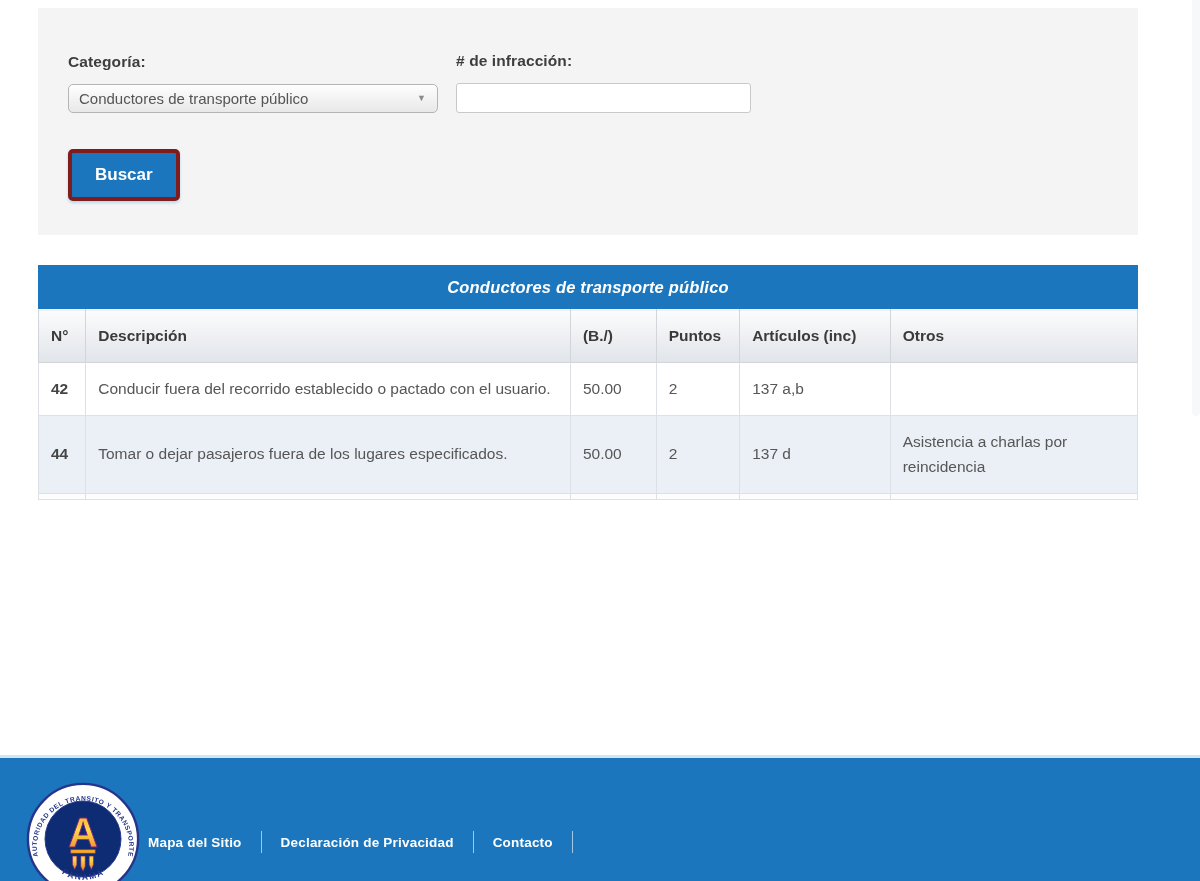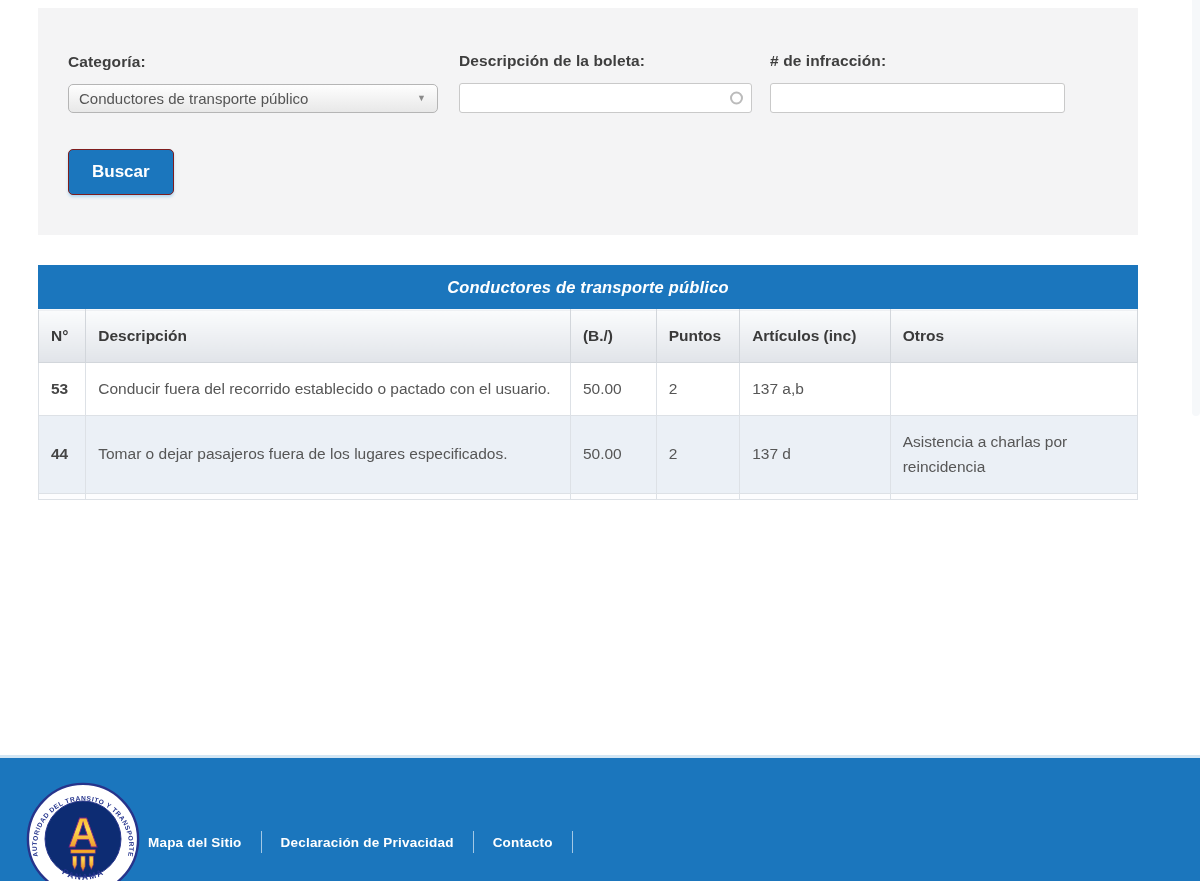--- a/index.html
+++ b/index.html
@@ -52,21 +52,21 @@
   .circle-icon {
     position: absolute; right: 9px; top: 50%; transform: translateY(-50%);
     width: 13px; height: 13px; border: 2px solid #bbbbbb; border-radius: 50%;
   }
   .buscar-btn {
     margin-top: 36px;
     display: inline-block;
     background: #1b76bd; color: #fff;
     font-family: "Liberation Sans", sans-serif;
     font-weight: bold; font-size: 17px;
-    border: 1px solid #7f1d1d; border-radius: 5px;
+    border: 4px solid #7f1d1d; border-radius: 5px;
     padding: 12px 23px; cursor: pointer;
     box-shadow: 0 2px 3px #b3d8ef;
   }
 
   
   .results { position: absolute; left: 38px; top: 265px; width: 1100px; }
   .table-title {
     height: 44px; line-height: 44px;
     background: #1b76bd; color: #ffffff;
     font-weight: bold; font-style: italic; font-size: 16.5px;
@@ -116,27 +116,20 @@
 </head>
 <body>
 
 <div class="form-panel">
   <div class="fields">
     <div class="field-group fg-cat">
       <label>Categoría:</label>
       <div class="select-wrap">
         <select id="catSelect"><option>Conductores de transporte público</option></select>
         <span class="select-arrow">▼</span>
-      </div>
-    </div>
-    <div class="field-group fg-desc">
-      <label>Descripción de la boleta:</label>
-      <div class="input-wrap">
-        <input type="text" style="">
-        <span class="circle-icon"></span>
       </div>
     </div>
     <div class="field-group fg-inf">
       <label># de infracción:</label>
       <div class="input-wrap">
         <input type="text" style="">
       </div>
     </div>
   </div>
   <button class="buscar-btn">Buscar</button>
@@ -158,21 +151,21 @@
           <th>N°</th>
           <th>Descripción</th>
           <th>(B./)</th>
           <th>Puntos</th>
           <th>Artículos (inc)</th>
           <th>Otros</th>
         </tr>
     </thead>
     <tbody id="table-body">
         <tr>
-          <td class="num">53</td>
+          <td class="num">42</td>
           <td>Conducir fuera del recorrido establecido o pactado con el usuario.</td>
           <td>50.00</td>
           <td>2</td>
           <td>137 a,b</td>
           <td></td>
         </tr>
         <tr>
           <td class="num">44</td>
           <td>Tomar o dejar pasajeros fuera de los lugares especificados.</td>
           <td>50.00</td>

